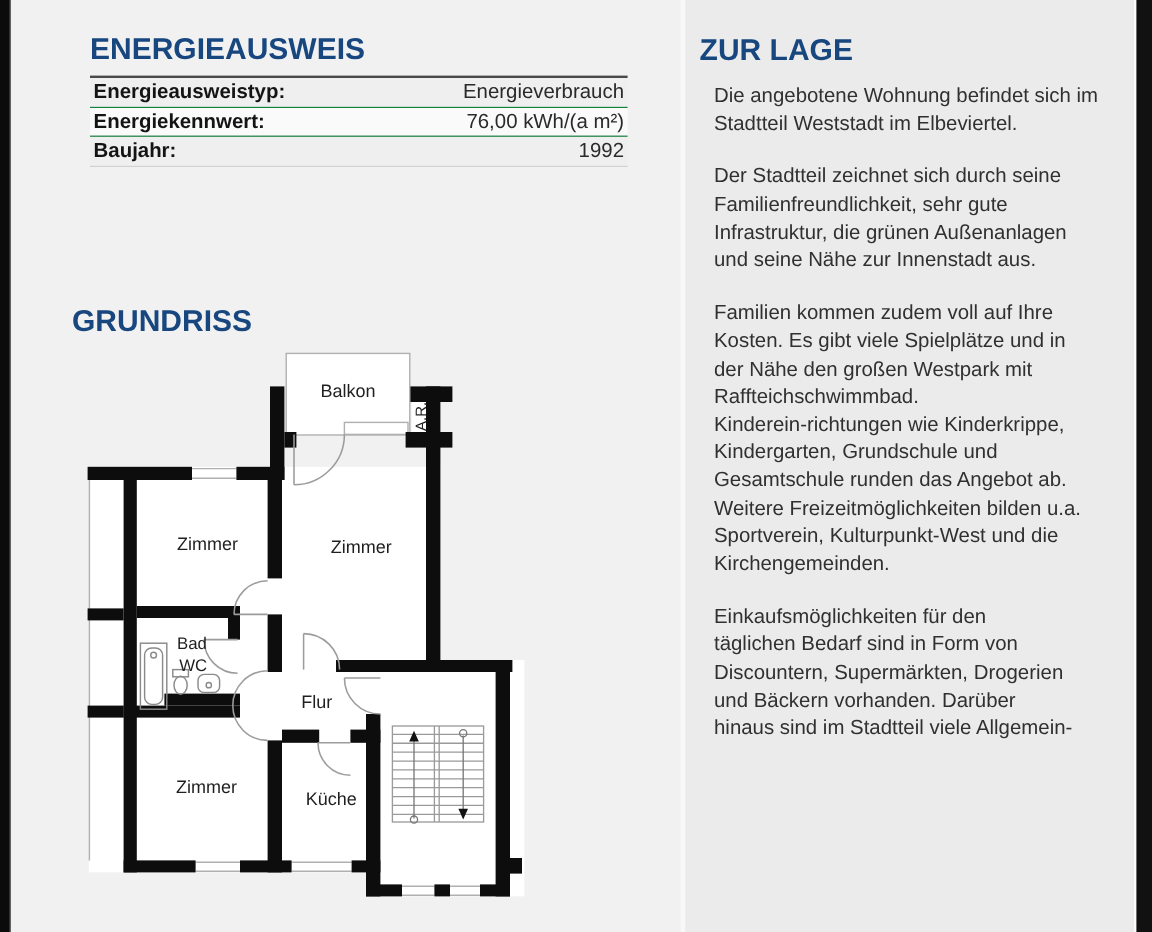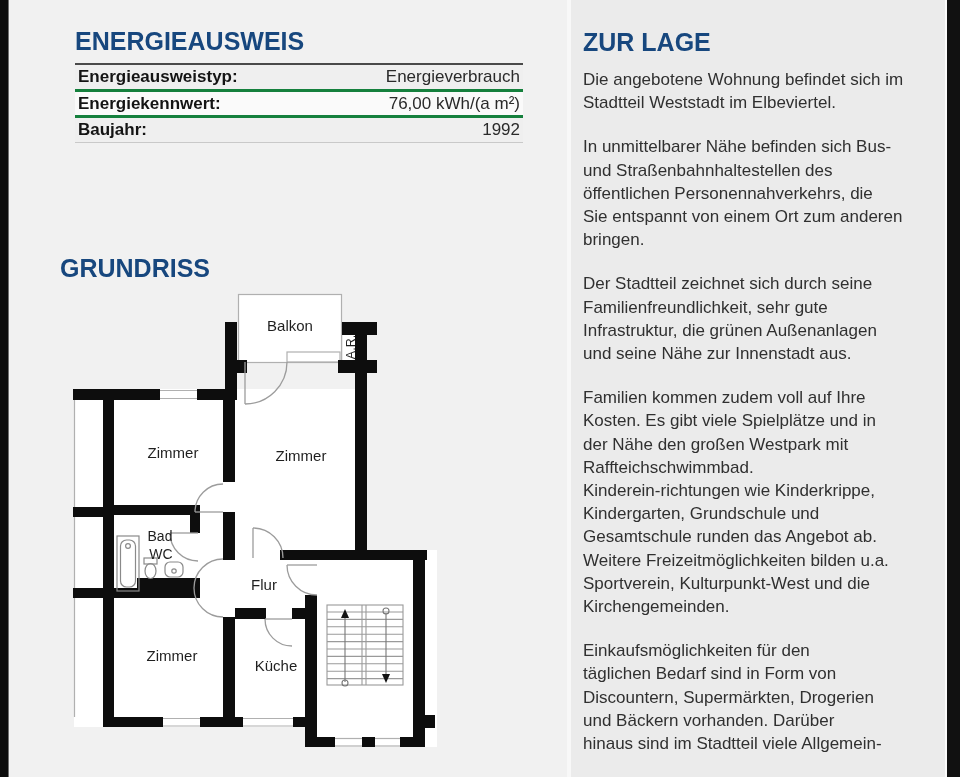--- a/index.html
+++ b/index.html
@@ -13,32 +13,32 @@
   .edge-bar-right{position:absolute;right:0;top:0;width:13px;height:777px;background:#111;border-left:2px solid #fbfbfb;}
   .right-panel-bg{position:absolute;left:567px;top:0;width:378px;height:777px;background:#ebebeb;border-left:4px solid #f8f8f8;}
   h1,h2{margin:0;font-weight:700;color:#17477e;font-size:25px;letter-spacing:0;}
   .col-left{position:absolute;left:75px;top:27px;width:450px;}
   .energy-table{
     position:absolute;left:75px;top:63px;width:448px;
     border-top:2px solid #4a4a4a;border-bottom:1px solid #c9c9c9;
     font-size:17px;color:#2a2a2a;
   }
   .t-row{display:flex;justify-content:space-between;align-items:center;height:23.7px;line-height:23.7px;padding:0 3px;}
-  .t-row + .t-row{border-top:3px solid #15803d;}
+  .t-row + .t-row{border-top:1px solid #15803d;}
   .t-row:nth-child(odd){background:#efefef;}
   .t-row:nth-child(even){background:#fafafa;}
   .t-label{font-weight:700;color:#141414;}
   .t-value{font-size:17px;color:#2a2a2a;}
   .grundriss-title{position:absolute;left:60px;top:254px;}
   .zurlage-title{position:absolute;left:583px;top:28px;}
   .col-right{
     position:absolute;left:583px;top:68px;width:350px;
     font-size:17px;line-height:23.2px;color:#303030;
   }
-  .col-right p{margin:0 0 21px 0;white-space:pre-line;}
+  .col-right p{margin:0 0 21px 12px;white-space:pre-line;}
   .floor-plan{position:absolute;left:70px;top:289px;}
   .plan-label{font-family:"Liberation Sans","DejaVu Sans",sans-serif;fill:#1f1f1f;}
 </style>
 </head>
 <body>
 
 <div class="edge-bar-left"></div>
 <div class="right-panel-bg"></div>
 <div class="edge-bar-right"></div>
 
@@ -179,25 +179,20 @@
     <text class="plan-label" x="172" y="661">Zimmer</text>
     <text class="plan-label" x="276" y="671">Küche</text>
   </g>
 </svg>
 
 <h2 class="zurlage-title">ZUR LAGE</h2>
 
 <div class="col-right">
   <p>Die angebotene Wohnung befindet sich im
 Stadtteil Weststadt im Elbeviertel.</p>
-  <p>In unmittelbarer Nähe befinden sich Bus-
-und Straßenbahnhaltestellen des
-öffentlichen Personennahverkehrs, die
-Sie entspannt von einem Ort zum anderen
-bringen.</p>
   <p>Der Stadtteil zeichnet sich durch seine
 Familienfreundlichkeit, sehr gute
 Infrastruktur, die grünen Außenanlagen
 und seine Nähe zur Innenstadt aus.</p>
   <p>Familien kommen zudem voll auf Ihre
 Kosten. Es gibt viele Spielplätze und in
 der Nähe den großen Westpark mit
 Raffteichschwimmbad.
 Kinderein-richtungen wie Kinderkrippe,
 Kindergarten, Grundschule und

